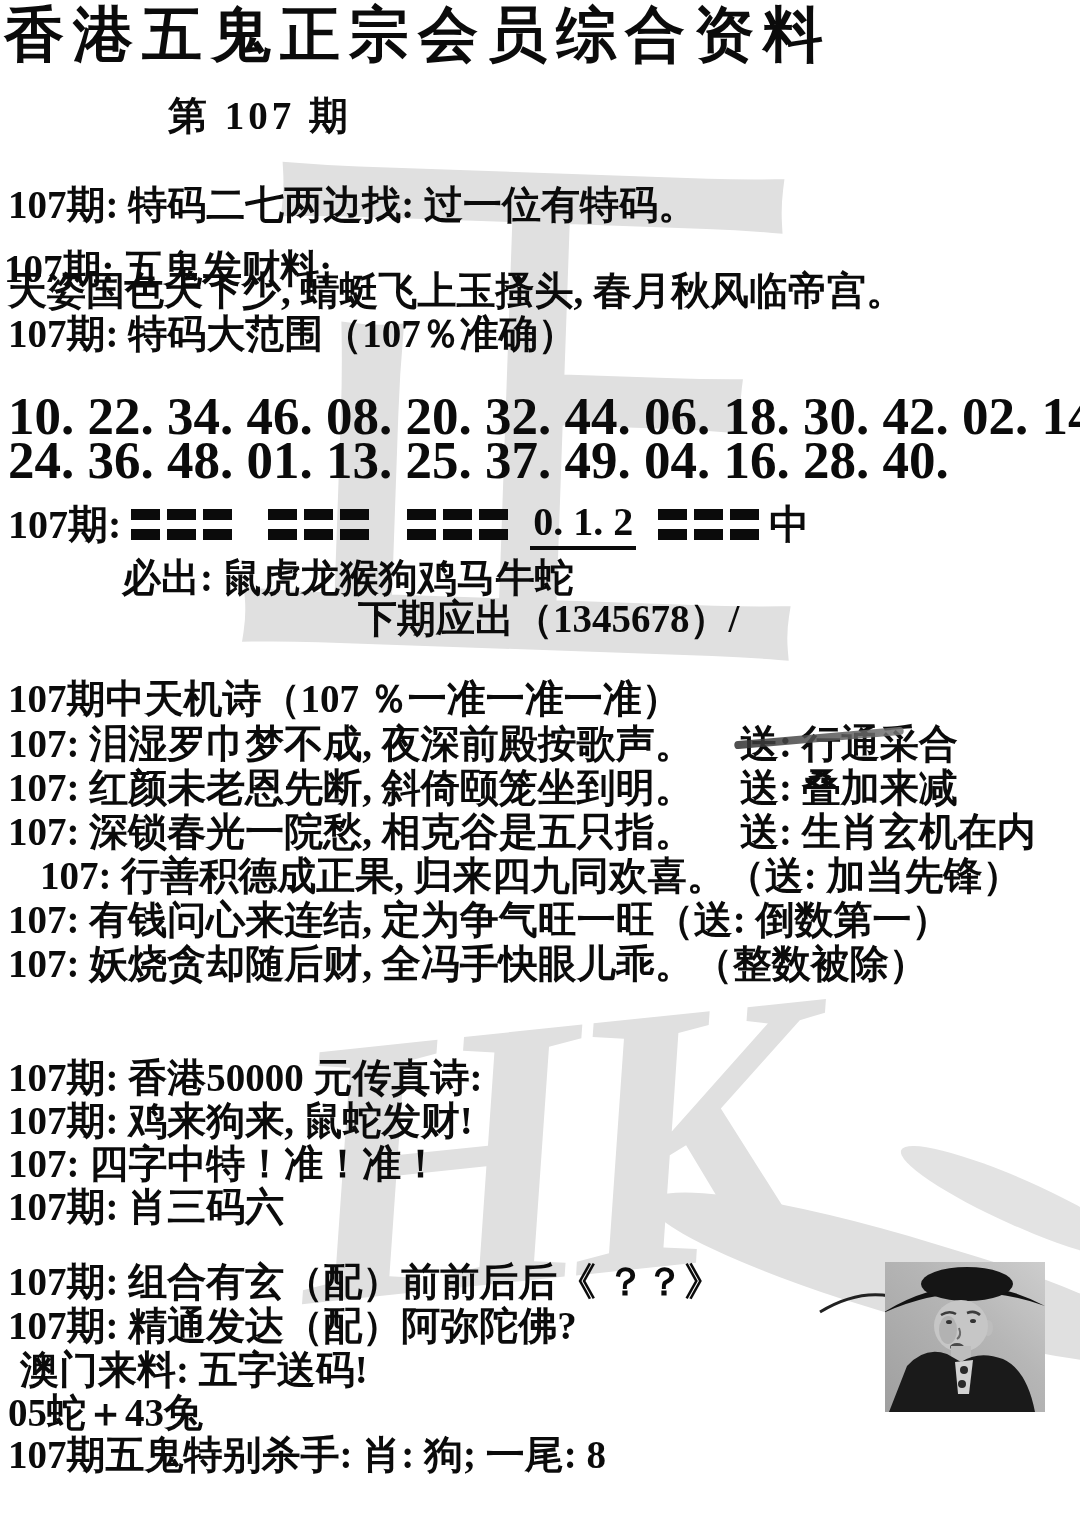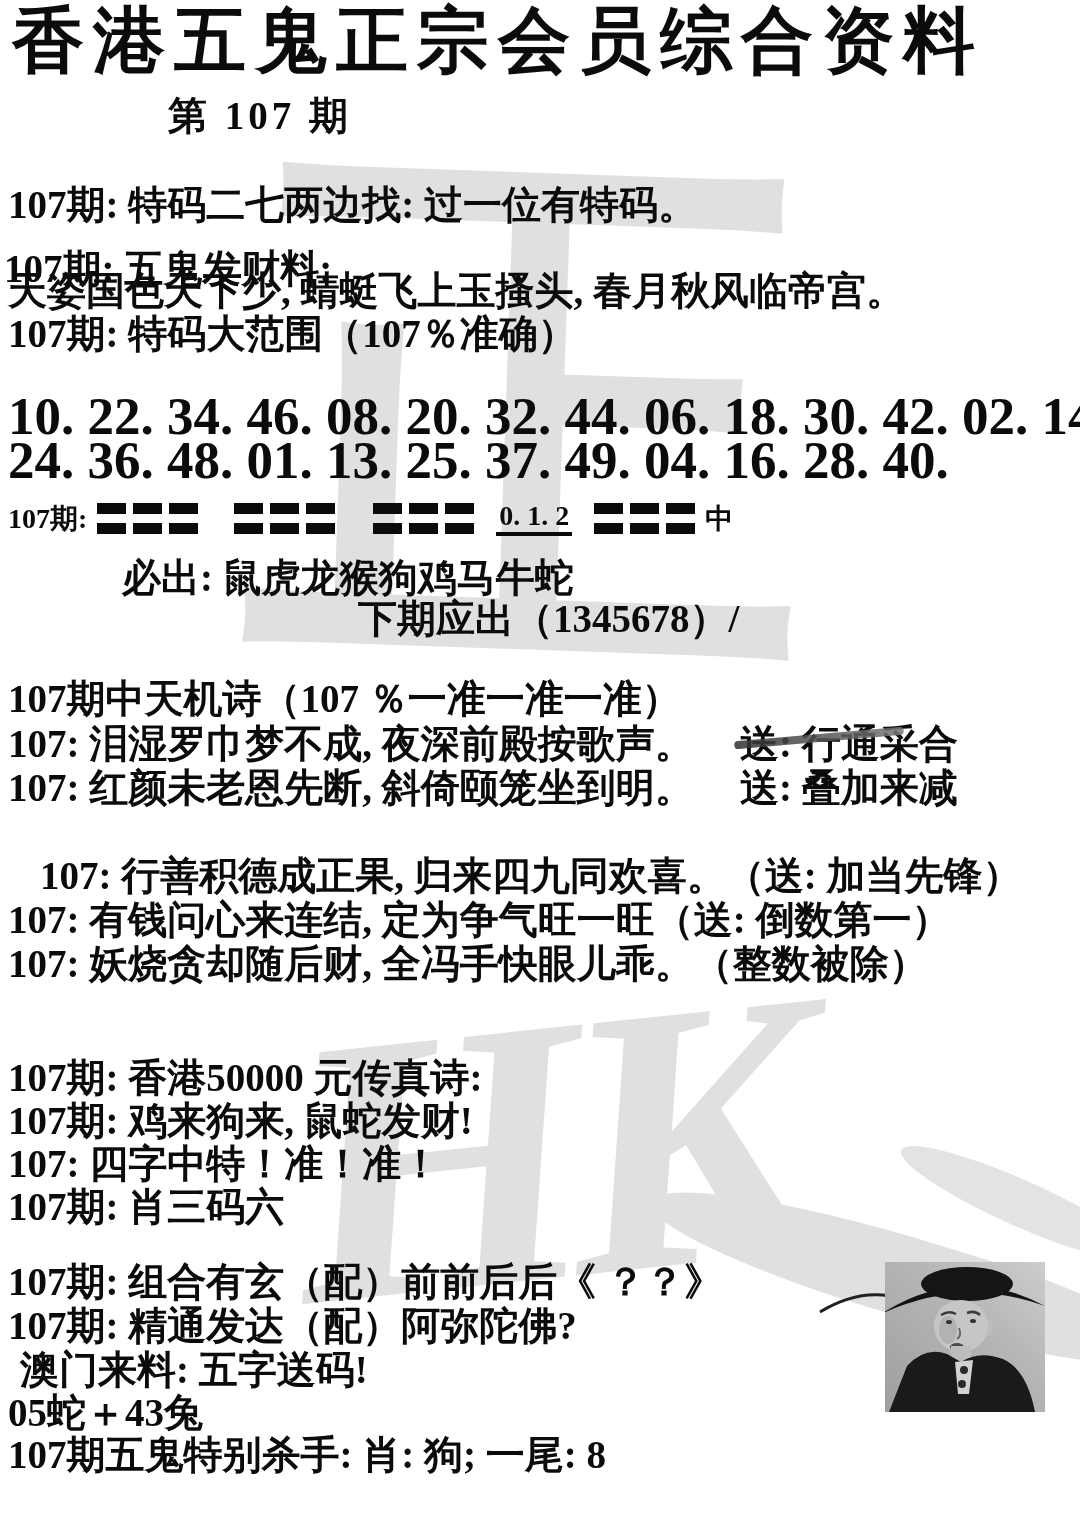--- a/index.html
+++ b/index.html
@@ -10,25 +10,25 @@
     color:#0b0b0b;
   }
   
   .wm{position:absolute;z-index:0;color:#e0e0e0;font-weight:bold;user-select:none;}
   .wm-top{left:250px;top:140px;font-size:560px;line-height:1;transform:rotate(2deg);}
   .wm-bottom{left:290px;top:960px;font-size:380px;line-height:1;font-style:italic;transform:rotate(-6deg);letter-spacing:-20px;}
   .wm-swoosh{left:640px;top:1235px;width:520px;height:80px;background:#e0e0e0;border-radius:60% 40% 50% 50%;transform:rotate(17deg);}
   .wm-swoosh2{left:890px;top:1180px;width:260px;height:46px;background:#e3e3e3;border-radius:50%;transform:rotate(24deg);}
   
   .line{position:absolute;z-index:2;white-space:nowrap;font-weight:bold;font-size:39px;line-height:1.12;}
-  .title{left:12px;top:4px;font-size:72px;letter-spacing:9px;line-height:1.05;}
+  .title{left:4px;top:4px;font-size:60px;letter-spacing:9px;line-height:1.05;}
   .issue{left:168px;top:94px;font-size:39px;letter-spacing:4px;}
   .nums{font-size:53px;letter-spacing:0px;}
   
-  .theads{left:8px;top:500px;font-size:28px;display:flex;align-items:center;}
+  .theads{left:8px;top:500px;font-size:40px;display:flex;align-items:center;}
   .gg{display:inline-flex;column-gap:7px;margin:0 10px;align-items:center;}
   .gg i{display:inline-block;width:29px;height:31px;box-sizing:border-box;
         border-top:11px solid #0b0b0b;border-bottom:11px solid #0b0b0b;}
   .uline{display:inline-block;border-bottom:4px solid #0b0b0b;padding:0 3px 1px;margin:0 20px;}
   
   .poem .main{display:inline-block;width:732px;}
   .struck{position:relative;display:inline-block;}
   .struck::after{content:"";position:absolute;left:-6px;top:12px;width:170px;height:8px;
         background:linear-gradient(90deg,#303030,#777777);transform:rotate(-5deg);
         border-radius:4px;opacity:.85;}
@@ -86,20 +86,23 @@
   <div class="line" style="left:358px;top:597px;">下期应出（1345678）/</div>
 
   <div class="line" style="left:8px;top:677px;">107期中天机诗（107 ％一准一准一准）</div>
 
   <div class="line poem" style="left:8px;top:722px;">
     <span class="main">107: 泪湿罗巾梦不成, 夜深前殿按歌声。</span><span class="struck">送: 行通采合</span>
   </div>
   <div class="line poem" style="left:8px;top:766px;">
     <span class="main">107: 红颜未老恩先断, 斜倚颐笼坐到明。</span><span>送: 叠加来减</span>
   </div>
+  <div class="line poem" style="left:8px;top:810px;">
+    <span class="main">107: 深锁春光一院愁, 相克谷是五只指。</span><span>送: 生肖玄机在内</span>
+  </div>
   <div class="line" style="left:8px;top:854px;margin-left:32px;">107: 行善积德成正果, 归来四九同欢喜。（送: 加当先锋）</div>
   <div class="line" style="left:8px;top:898px;">107: 有钱问心来连结, 定为争气旺一旺（送: 倒数第一）</div>
   <div class="line" style="left:8px;top:942px;">107: 妖烧贪却随后财, 全冯手快眼儿乖。（整数被除）</div>
 
   <div class="line" style="left:8px;top:1056px;">107期: 香港50000 元传真诗:</div>
   <div class="line" style="left:8px;top:1099px;">107期: 鸡来狗来, 鼠蛇发财!</div>
   <div class="line" style="left:8px;top:1142px;">107: 四字中特！准！准！</div>
   <div class="line" style="left:8px;top:1185px;">107期: 肖三码六</div>
 
   <div class="line" style="left:8px;top:1260px;">107期: 组合有玄（配）前前后后《 ？？》</div>

